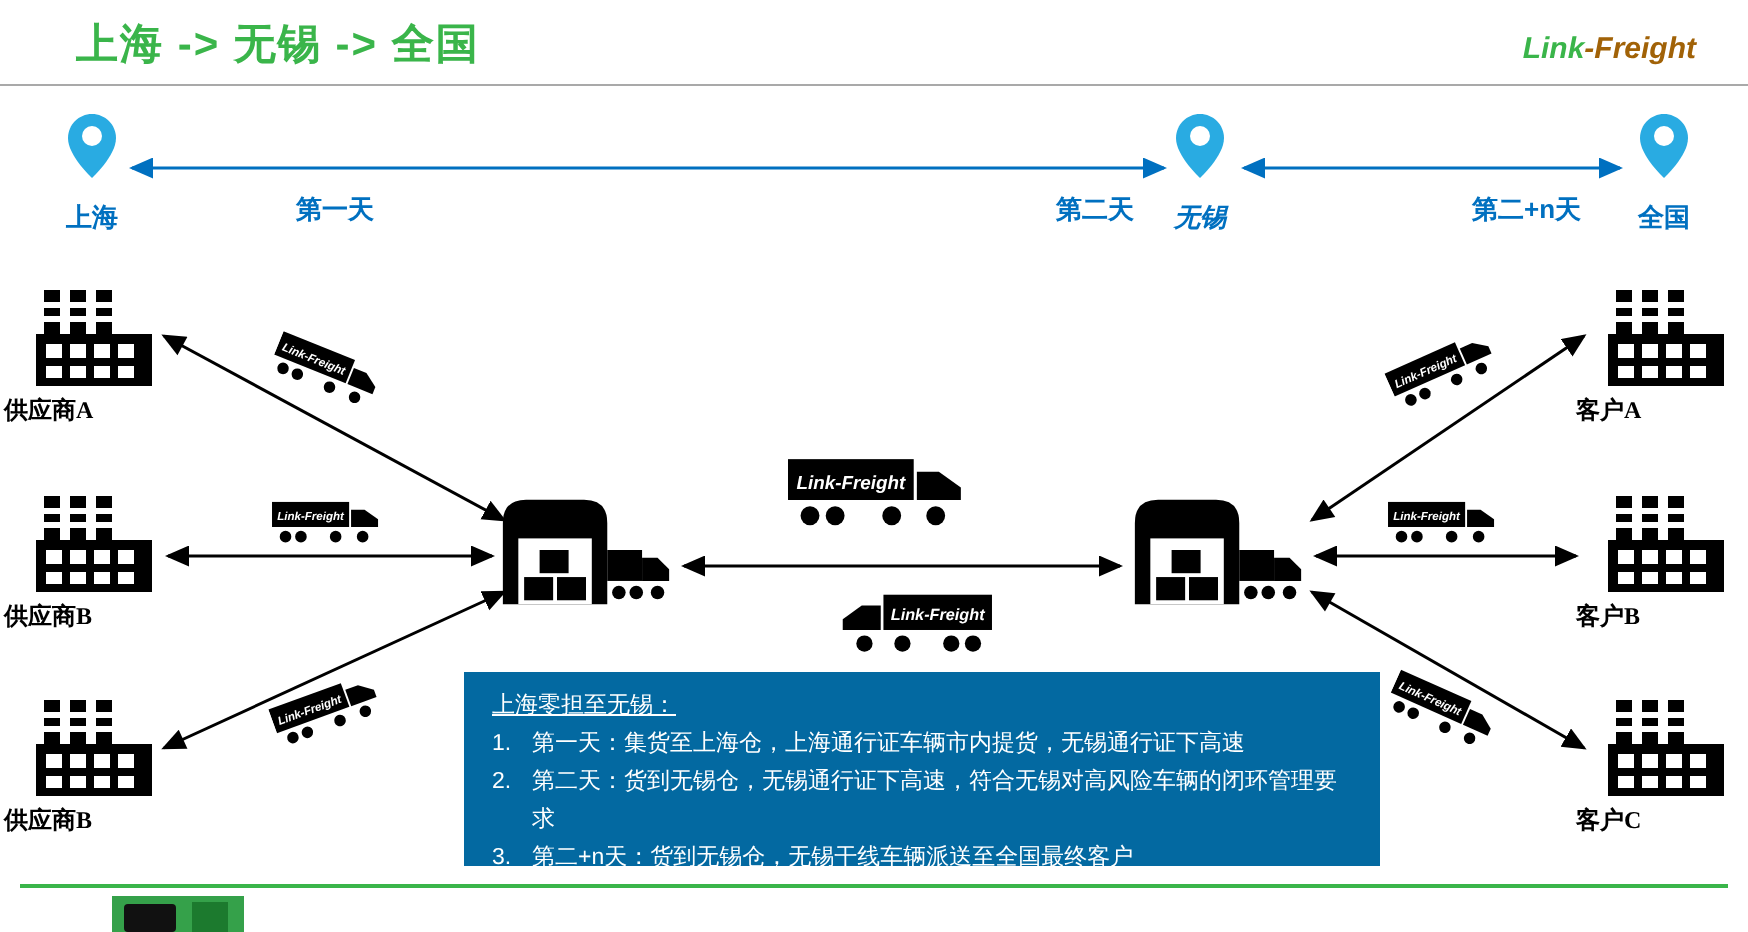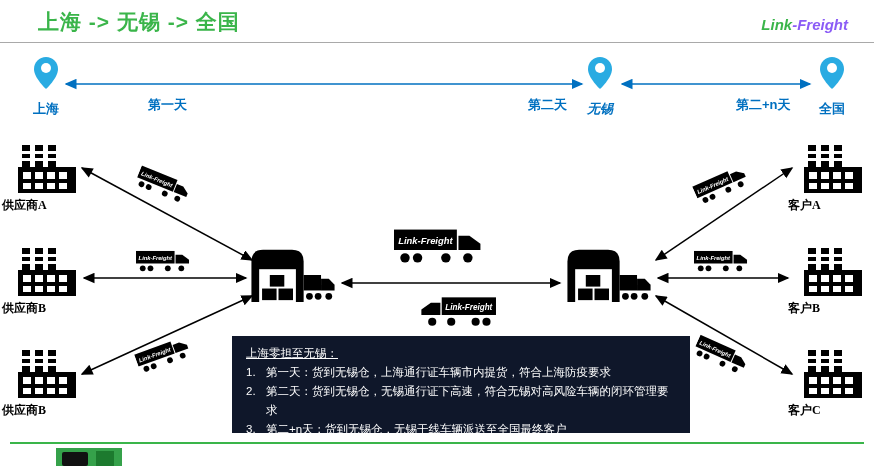--- a/index.html
+++ b/index.html
@@ -4,21 +4,21 @@
 <style>
   * { margin:0; padding:0; box-sizing:border-box; }
   html,body { background:#ffffff; }
   body { font-family:"Liberation Sans","DejaVu Sans",sans-serif; }
   .canvas { position:relative; width:874px; height:466px; background:#fff; overflow:hidden; }
 
   
   .title { position:absolute; left:38px; top:8px; font-size:21px; font-weight:bold; color:#3AB54A; letter-spacing:1px; }
   .logo  { position:absolute; right:26px; top:16px; font-size:15px; font-weight:bold; font-style:italic; white-space:nowrap; }
   .logo .g { color:#3AB54A;text-align:center; }
-  .logo .d { color:#8b5cf6; }
+  .logo .d { color:#a16207; }
   .top-divider { position:absolute; left:0; top:42px; width:874px; height:1px; background:#a9a9a9; }
 
   
   .arrows { position:absolute; left:0; top:0; }
 
   
   .pin { position:absolute; width:24px; height:32px; }
   .pin-shanghai { left:34px;  top:57px; }
   .pin-wuxi     { left:588px; top:57px; }
   .pin-national { left:820px; top:57px; }
@@ -51,21 +51,21 @@
   .t-a-left  { left:136px; top:174px; width:54px; transform:rotate(22deg); }
   .t-b-left  { left:136px; top:250px; width:54px; }
   .t-c-left  { left:136px; top:344px; width:54px; transform:rotate(-20deg); }
   .t-a-right { left:694px; top:174px; width:54px; transform:rotate(-24deg); }
   .t-b-right { left:694px; top:250px; width:54px; }
   .t-c-right { left:694px; top:344px; width:54px; transform:rotate(24deg); }
   .t-mid-top    { left:394px; top:228px; width:88px; }
   .t-mid-bottom { left:420px; top:296px; width:76px; }
 
   
-  .info-box { position:absolute; left:232px; top:336px; width:458px; height:97px; background:#0f172a; color:#fff; padding:8px 14px; font-size:11.5px; line-height:1.65; }
+  .info-box { position:absolute; left:232px; top:336px; width:458px; height:97px; background:#0369a1; color:#fff; padding:8px 14px; font-size:11.5px; line-height:1.65; }
   .info-title { text-decoration:underline; }
   .info-item { display:flex; }
   .info-item .num { width:20px; flex:0 0 20px; }
 
   
   .bottom-line { position:absolute; left:10px; top:442px; width:854px; height:2px; background:#3AB54A; }
   .footer-fragment { position:absolute; left:56px; top:448px; width:66px; height:18px; background:#35a14a; overflow:hidden; }
   .footer-fragment::before { content:""; position:absolute; left:6px; top:4px; width:26px; height:14px; background:#111; border-radius:2px; }
   .footer-fragment::after  { content:""; position:absolute; right:8px; top:3px; width:18px; height:15px; background:#1c7a2e; }
 </style>
@@ -324,21 +324,21 @@
       <circle cx="23" cy="19" r="3" fill="#000"></circle>
       <circle cx="41" cy="19" r="3" fill="#000"></circle>
       <circle cx="49" cy="19" r="3" fill="#000"></circle>
     <text x="36" y="10.5" fill="#fff" font-size="6" font-style="italic" font-weight="bold" text-anchor="middle">Link-Freight</text>
   </svg>
 
   <div class="info-box">
     <div class="info-title">上海零担至无锡：</div>
     <div class="info-item">
       <span class="num">1.</span>
-      <span class="txt">第一天：货到无锡仓，上海通行证车辆市内提货，符合上海防疫要求</span>
+      <span class="txt">第一天：集货至上海仓，上海通行证车辆市内提货，无锡通行证下高速</span>
     </div>
     <div class="info-item">
       <span class="num">2.</span>
       <span class="txt">第二天：货到无锡仓，无锡通行证下高速，符合无锡对高风险车辆的闭环管理要求</span>
     </div>
     <div class="info-item">
       <span class="num">3.</span>
       <span class="txt">第二+n天：货到无锡仓，无锡干线车辆派送至全国最终客户</span>
     </div>
   </div>

